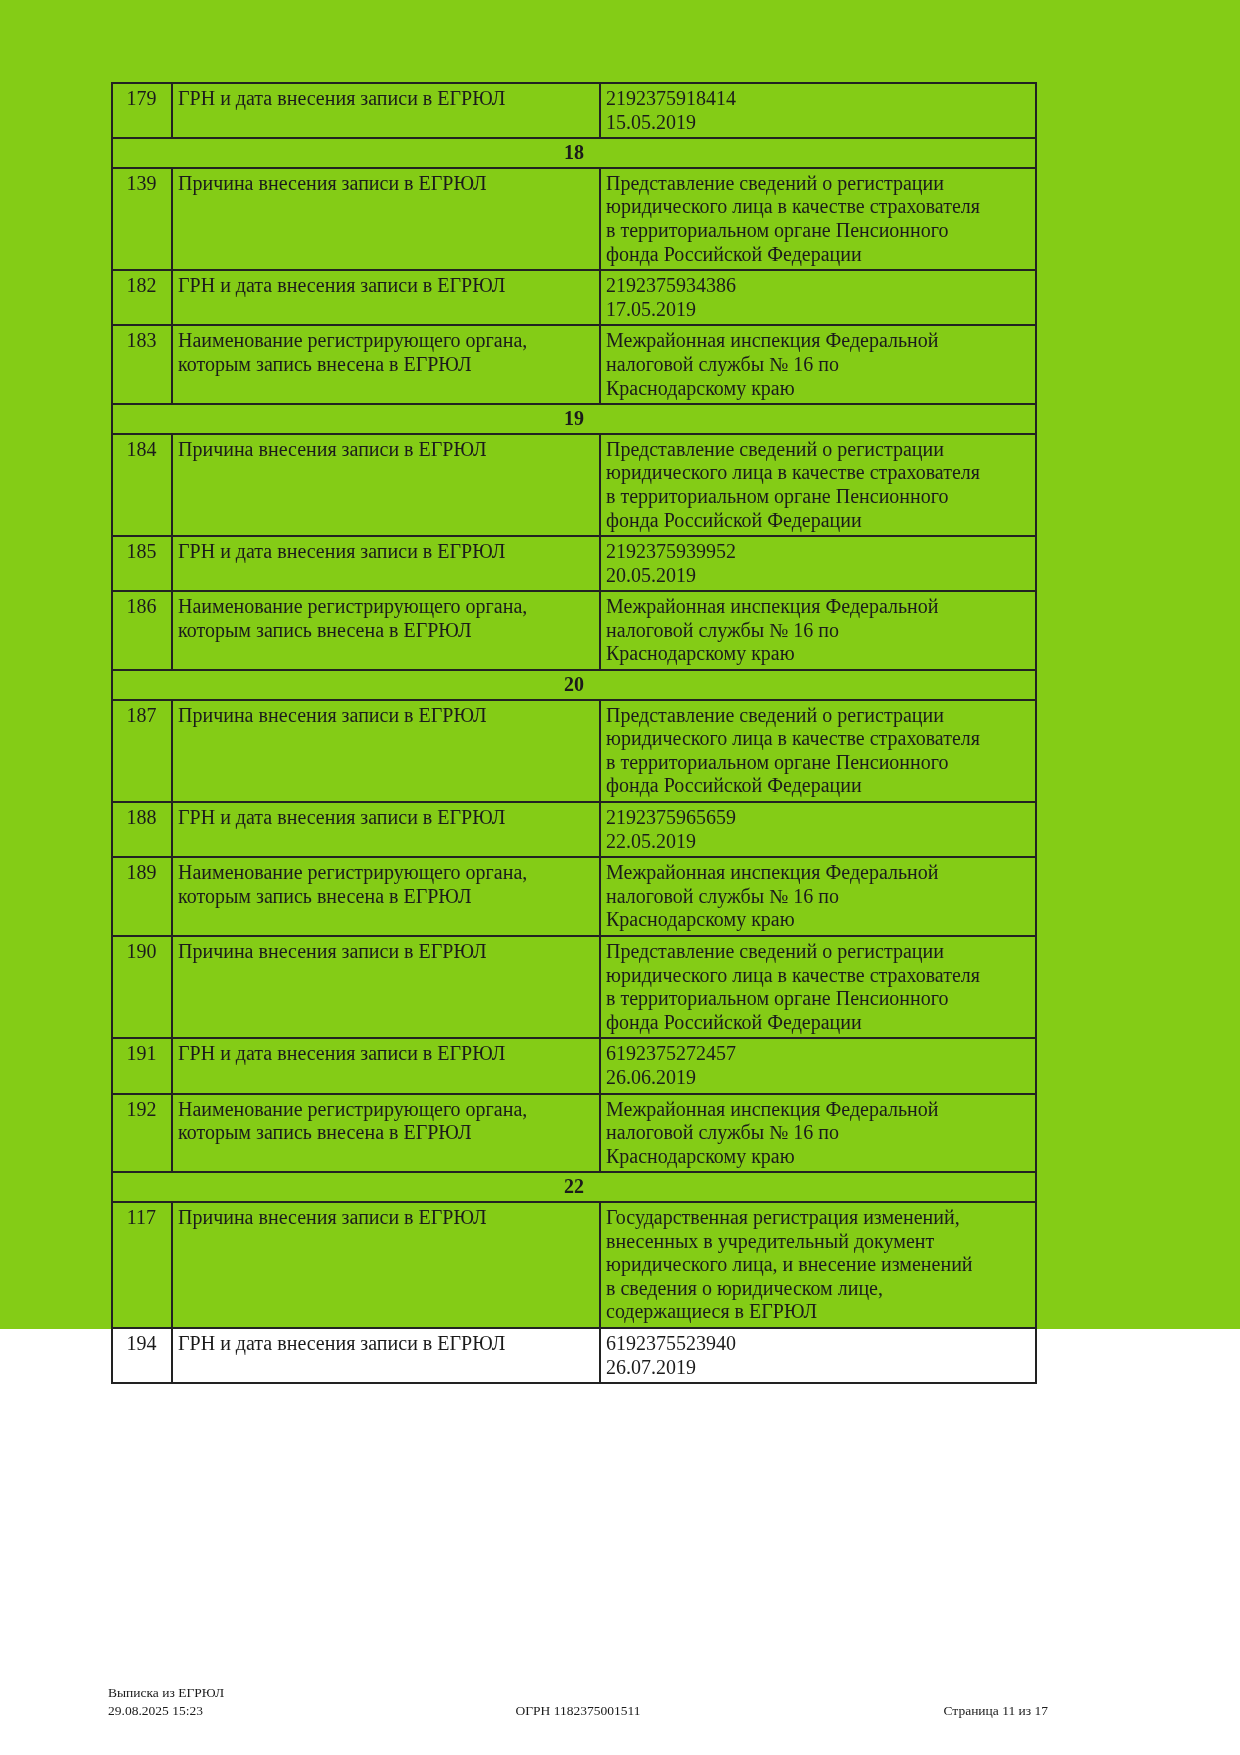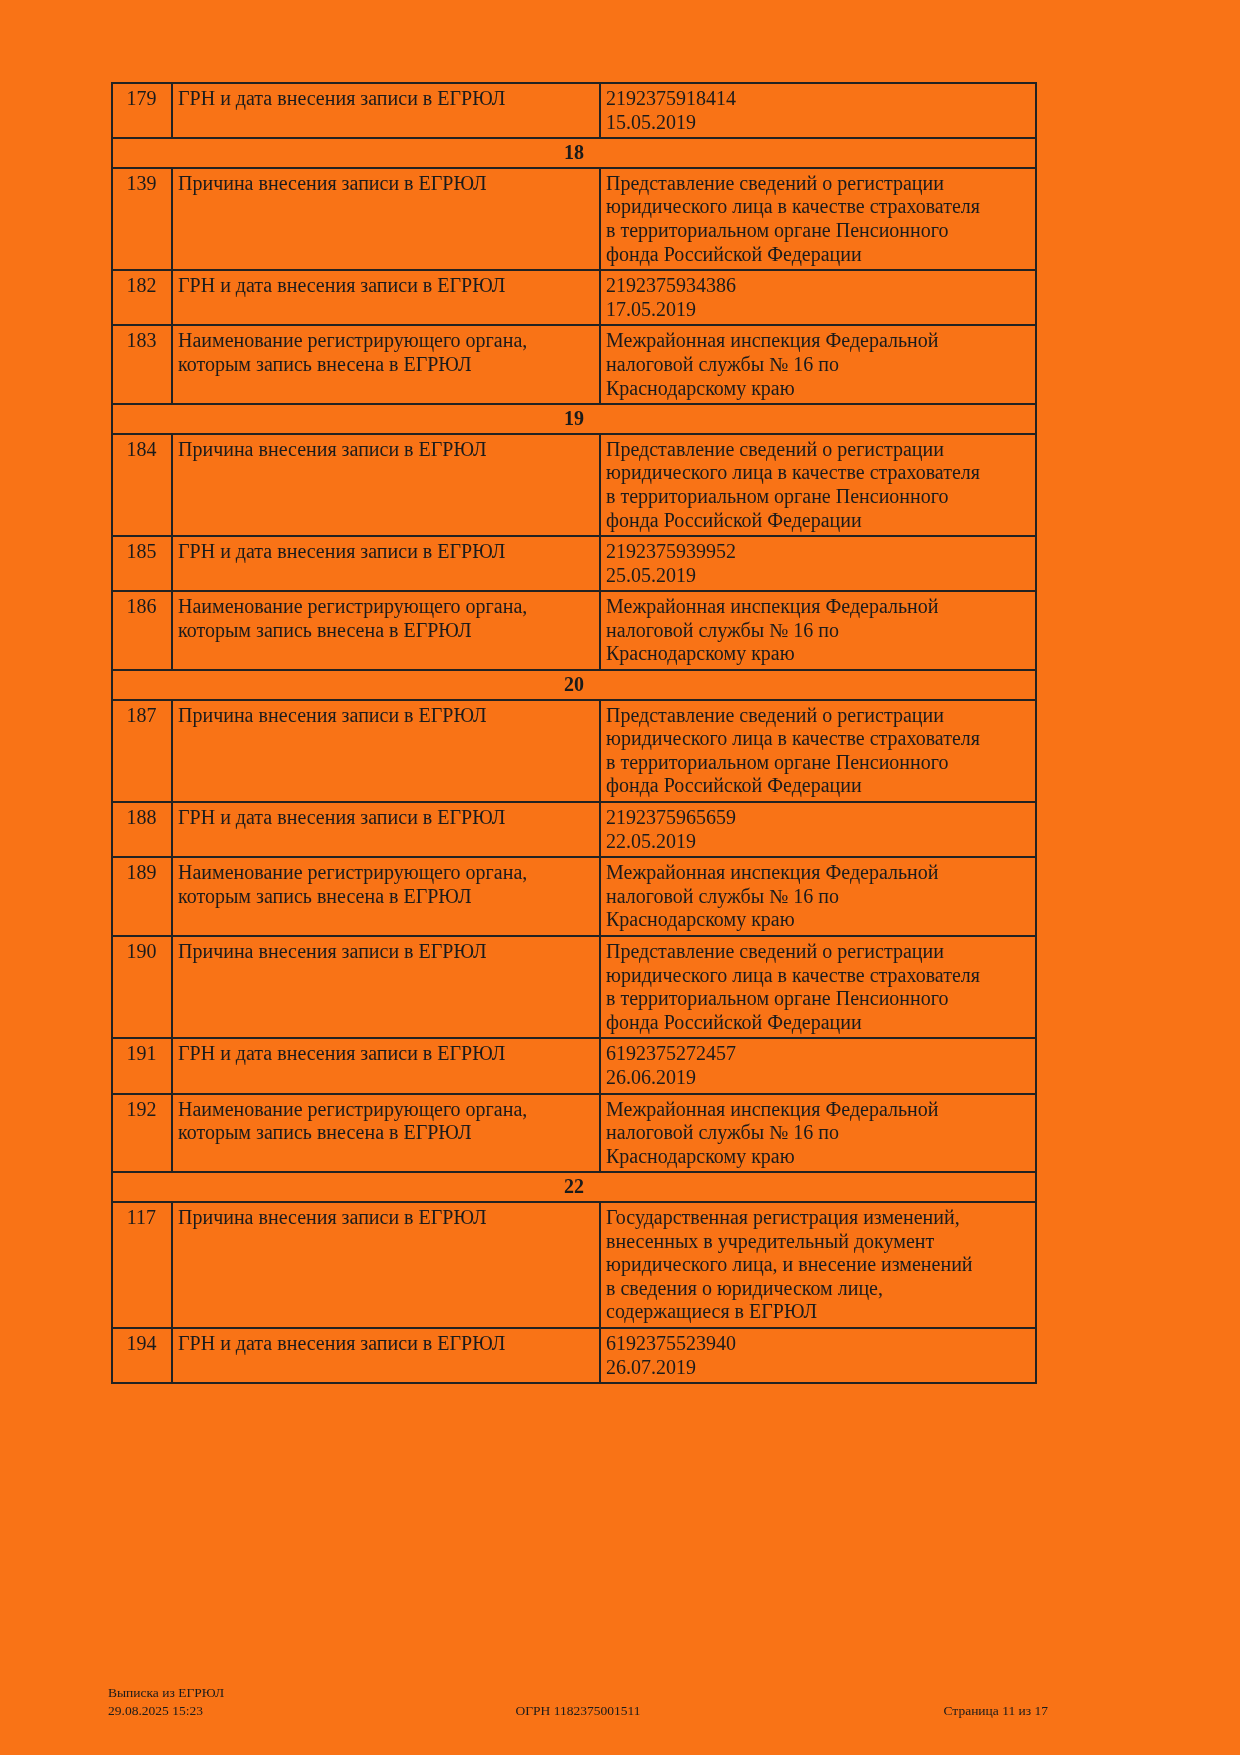--- a/index.html
+++ b/index.html
@@ -3,21 +3,21 @@
 <meta charset="utf-8">
 <style>
   * { margin: 0; padding: 0; box-sizing: border-box; }
   html, body {
     width: 1240px; height: 1755px;
     background: #ffffff;
     font-family: "Liberation Serif", "DejaVu Serif", serif;
     color: #1b1b1b;
     overflow: hidden;
   }
-  .page { position: relative; width: 1240px; height: 1755px; background: #f97316; }
+  .page { position: relative; width: 1240px; height: 1329px; background: #84cc16; }
 
   table.egrul {
     position: absolute;
     left: 111px; top: 82px;
     width: 924px;
     border-collapse: collapse;
     table-layout: fixed;
   }
   table.egrul td {
     border: 2px solid #222222;
@@ -99,21 +99,21 @@
           <td class="label">Причина внесения записи в ЕГРЮЛ</td>
           <td class="value">Представление сведений о регистрации
 юридического лица в качестве страхователя
 в территориальном органе Пенсионного
 фонда Российской Федерации</td>
         </tr>
         <tr class="data-row">
           <td class="num">185</td>
           <td class="label">ГРН и дата внесения записи в ЕГРЮЛ</td>
           <td class="value">2192375939952
-25.05.2019</td>
+20.05.2019</td>
         </tr>
         <tr class="data-row">
           <td class="num">186</td>
           <td class="label">Наименование регистрирующего органа,
 которым запись внесена в ЕГРЮЛ</td>
           <td class="value">Межрайонная инспекция Федеральной
 налоговой службы № 16 по
 Краснодарскому краю</td>
         </tr>
         <tr class="section">

